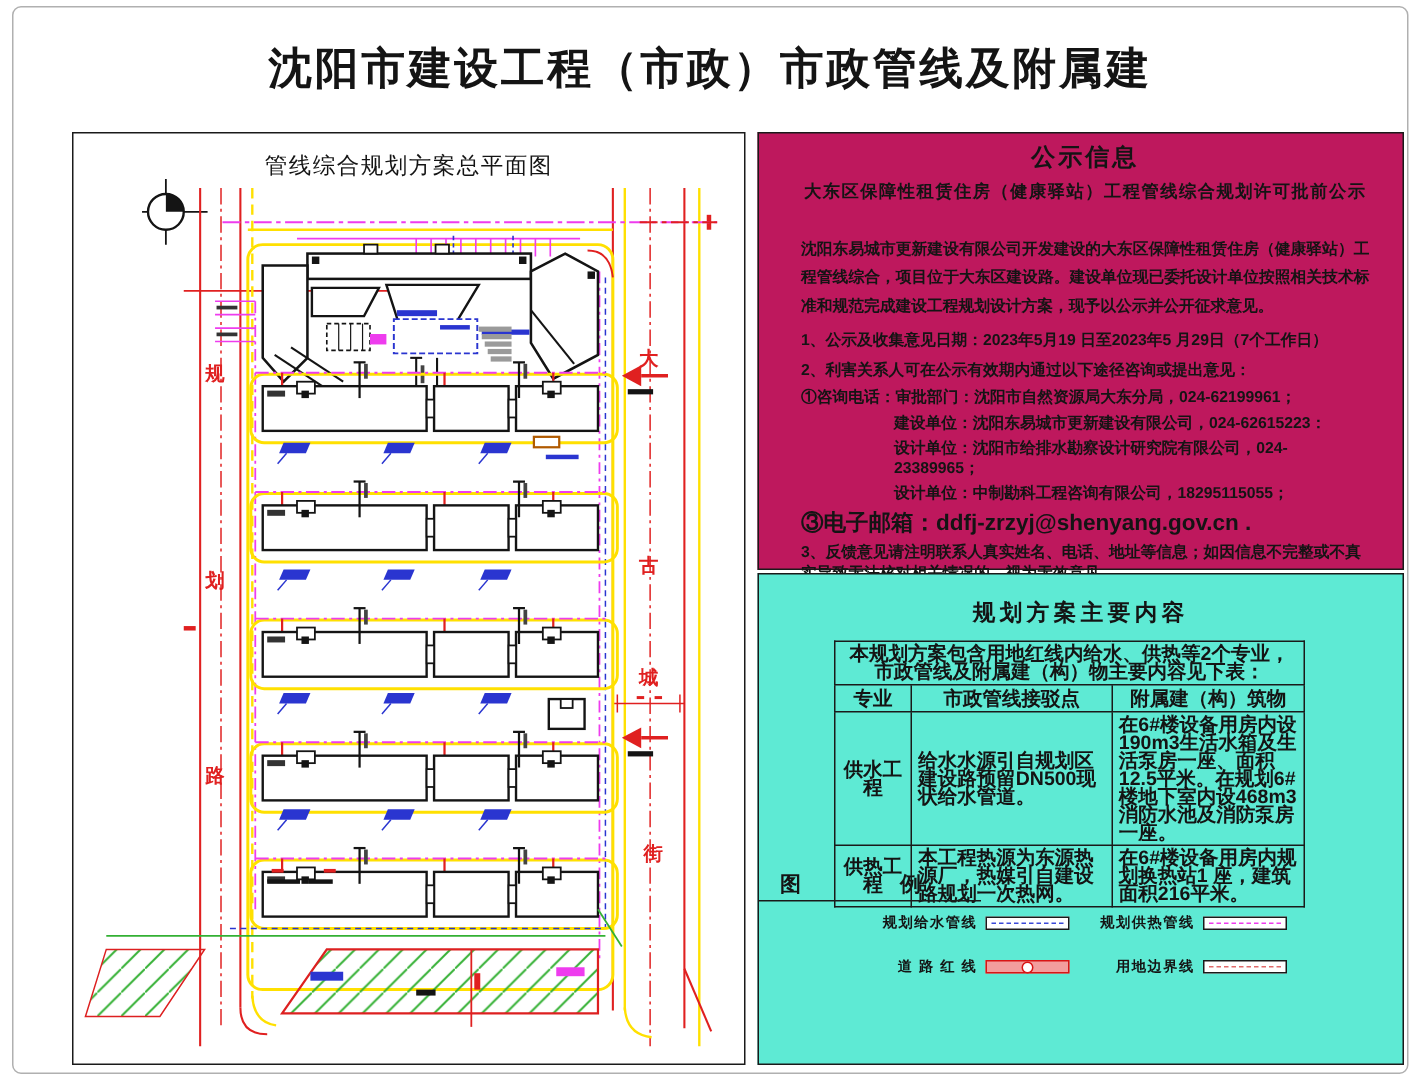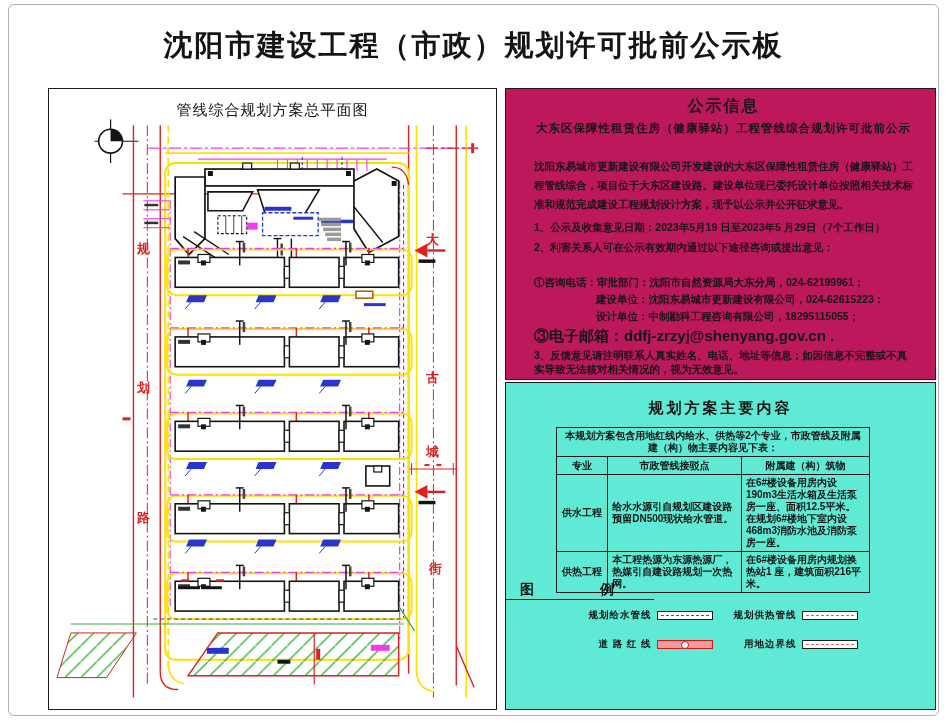--- a/index.html
+++ b/index.html
@@ -29,37 +29,37 @@
   .info-top{
     position:absolute;left:505px;top:88px;width:431px;height:292px;
     border:1.5px solid #1a1a1a;box-sizing:border-box;background:#be185d;
     font-size:10.5px;font-weight:bold;line-height:13px;
   }
   .info-top .inner{padding:6px 22px 0 28px;}
   .n-title{text-align:center;font-size:16px;letter-spacing:2px;margin-top:4px;}
   .n-sub{text-align:center;font-family:"Liberation Serif",serif;font-size:11.5px;font-weight:bold;margin-top:10px;letter-spacing:1px;}
   .n-para{margin-top:22px;line-height:19px;text-align:justify;}
   .n-item{margin-top:6px;line-height:14px;}
-  .n-phone-label{margin-top:22px;}
+  .n-phone-label{margin-top:5px;}
   .n-phone-line{margin-left:62px;margin-top:4px;}
   .n-mail{margin-top:6px;}
   .n-email{margin-top:6px;font-size:15px;}
   .n-sign{ text-align:right;margin-top:6px;margin-right:42px;}
   .n-date{text-align:right;margin-top:4px;margin-right:66px;font-size:10px;}
   .info-bottom{
     position:absolute;left:505px;top:382px;width:431px;height:328px;
     border:1.5px solid #1a1a1a;box-sizing:border-box;background:#5eead4;
   }
   .p-title{
     text-align:center;font-family:"Liberation Serif",serif;font-weight:bold;
     font-size:15px;letter-spacing:3px;margin-top:16px;
   }
   table.plan{
     position:absolute;left:50px;top:44px;width:314px;border-collapse:collapse;
-    font-size:10px;font-weight:bold;line-height:12px;
+    font-size:13px;font-weight:bold;line-height:12px;
   }
   table.plan td,table.plan th{border:1.2px solid #1a1a1a;padding:2px 4px;vertical-align:middle;}
   td.cap{text-align:center;height:14px;}
   th.h{text-align:center;height:13px;font-weight:bold;}
   td.sp{text-align:center;width:44px;}
   td.c2{width:130px;}
   td.c3{width:124px;}
   tr.r1 td{height:46px;}
   tr.r2 td{height:26px;}
   
@@ -81,21 +81,21 @@
     position:absolute;left:50%;top:50%;width:6px;height:6px;margin:-4px 0 0 -4px;
     border:1.5px solid #d81515;border-radius:50%;background:#fff;
   }
   .sw-bound .ln{border-top:1.5px dashed #e06a6a;}
 </style>
 </head>
 <body>
 
 <div class="board-border"></div>
 
-<div class="board-title">沈阳市建设工程（市政）规划许可批前公示板</div>
+<div class="board-title">沈阳市建设工程（市政）市政管线及附属建</div>
 
 <div class="map-panel">
   <div class="map-title">管线综合规划方案总平面图</div>
 
   <svg viewBox="0 0 449 622" width="446" height="619">
     <defs>
       <pattern id="hatch" width="16" height="16" patternUnits="userSpaceOnUse">
         <path d="M0,16 L16,0" stroke="#33b033" stroke-width="1.3"></path>
       </pattern>
 
@@ -314,20 +314,21 @@
 
 <div class="info-top">
   <div class="inner">
     <div class="n-title">公示信息</div>
     <div class="n-sub">大东区保障性租赁住房（健康驿站）工程管线综合规划许可批前公示</div>
     <div class="n-para">沈阳东易城市更新建设有限公司开发建设的大东区保障性租赁住房（健康驿站）工程管线综合，项目位于大东区建设路。建设单位现已委托设计单位按照相关技术标准和规范完成建设工程规划设计方案，现予以公示并公开征求意见。</div>
     <div class="n-item">1、公示及收集意见日期：2023年5月19 日至2023年5 月29日（7个工作日）</div>
     <div class="n-item">2、利害关系人可在公示有效期内通过以下途径咨询或提出意见：</div>
     <div class="n-phone-label">①咨询电话：审批部门：沈阳市自然资源局大东分局，024-62199961；</div>
     <div class="n-phone-line">建设单位：沈阳东易城市更新建设有限公司，024-62615223：</div>
+    <div class="n-phone-line">设计单位：沈阳市给排水勘察设计研究院有限公司，024-23389965；</div>
     <div class="n-phone-line">设计单位：中制勘科工程咨询有限公司，18295115055；</div>
     <div class="n-email">③电子邮箱：ddfj-zrzyj@shenyang.gov.cn .</div>
     <div class="n-item">3、反馈意见请注明联系人真实姓名、电话、地址等信息；如因信息不完整或不真实导致无法核对相关情况的，视为无效意见。</div>
     <div class="n-item">4、本方案涉及的利害关系人依法享有听证权。</div>
     <div class="n-sign">沈阳市自然资源局大东分局</div>
     <div class="n-date">2023年5 月19 日</div>
   </div>
 </div>
 
 <div class="info-bottom">

